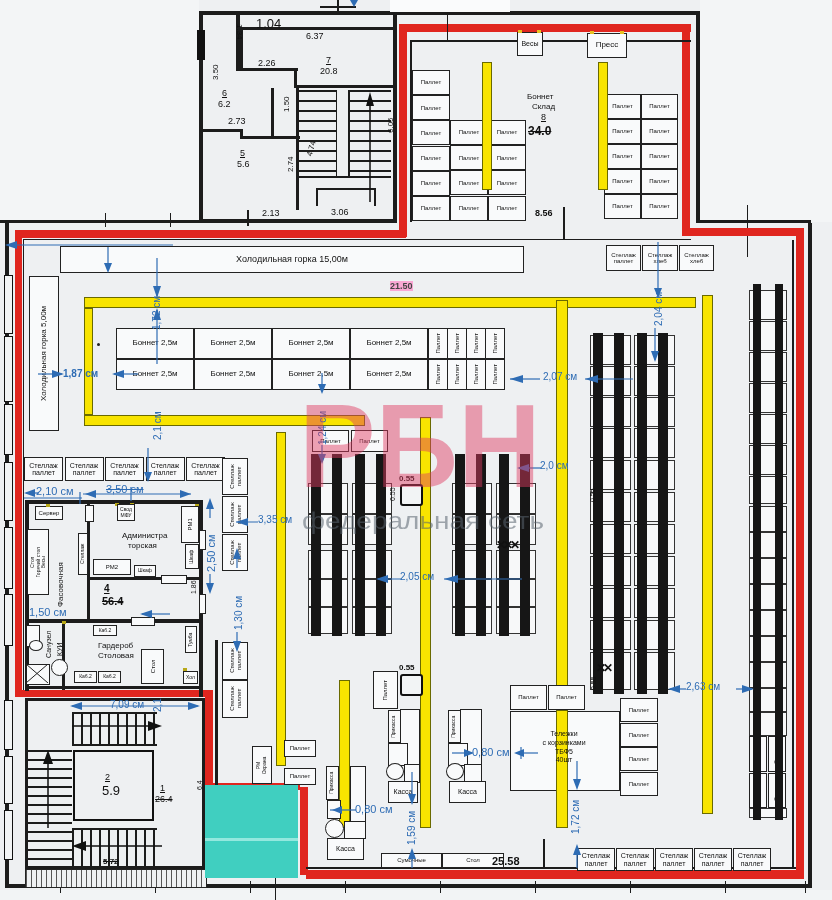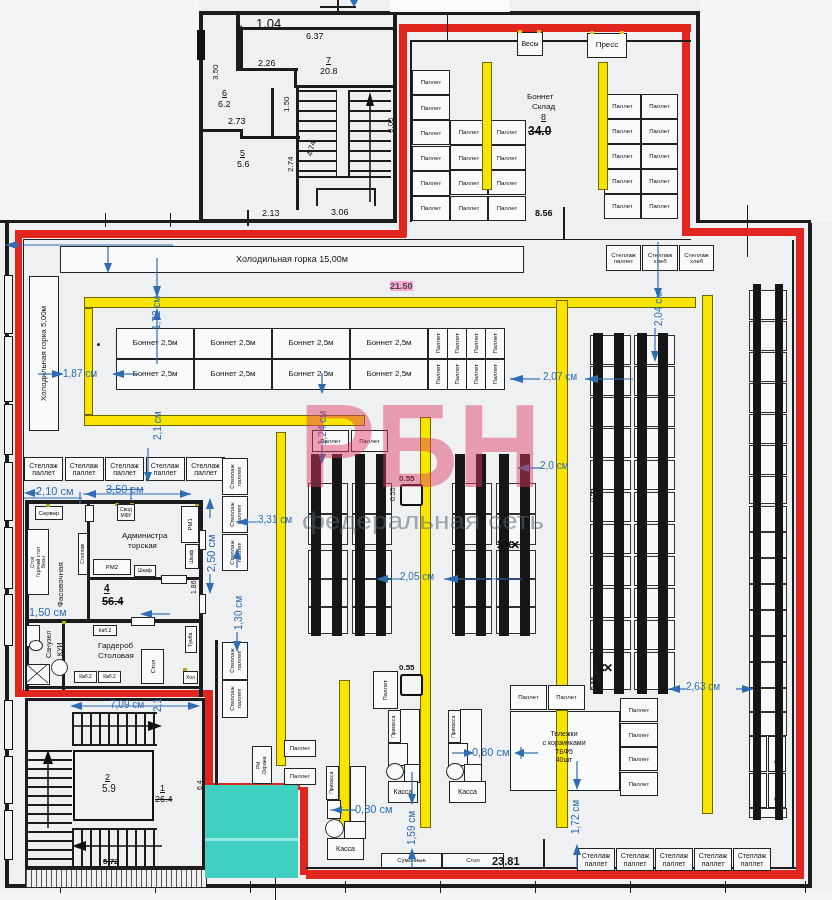--- a/index.html
+++ b/index.html
@@ -425,21 +425,21 @@
 <div style="position:absolute;left:25px;top:795px;width:47px;height:2px;background:#1c1c1c;"></div>
 <div style="position:absolute;left:25px;top:804px;width:47px;height:2px;background:#1c1c1c;"></div>
 <div style="position:absolute;left:25px;top:813px;width:47px;height:2px;background:#1c1c1c;"></div>
 <div style="position:absolute;left:25px;top:822px;width:47px;height:2px;background:#1c1c1c;"></div>
 <div style="position:absolute;left:25px;top:831px;width:47px;height:2px;background:#1c1c1c;"></div>
 <div style="position:absolute;left:25px;top:840px;width:47px;height:2px;background:#1c1c1c;"></div>
 <div style="position:absolute;left:25px;top:849px;width:47px;height:2px;background:#1c1c1c;"></div>
 <div style="position:absolute;left:25px;top:858px;width:47px;height:2px;background:#1c1c1c;"></div>
 <div style="position:absolute;left:73px;top:750px;width:77px;height:67px;background:#eef0f2;border:2px solid #111;"></div>
 <div style="position:absolute;left:105px;top:772px;color:#111;font-size:9px;font-weight:normal;white-space:nowrap;text-decoration:underline;">2</div>
-<div style="position:absolute;left:102px;top:783px;color:#111;font-size:10px;font-weight:normal;white-space:nowrap;">5.9</div>
+<div style="position:absolute;left:102px;top:783px;color:#111;font-size:13px;font-weight:normal;white-space:nowrap;">5.9</div>
 <div style="position:absolute;left:160px;top:783px;color:#111;font-size:9px;font-weight:normal;white-space:nowrap;text-decoration:underline;">1</div>
 <div style="position:absolute;left:155px;top:794px;color:#111;font-size:9px;font-weight:normal;white-space:nowrap;text-decoration:line-through;">26.4</div>
 <div style="position:absolute;left:196px;top:790px;transform:rotate(-90deg);transform-origin:left top;color:#111;font-size:7px;font-weight:normal;white-space:nowrap;">6.4</div>
 <div style="position:absolute;left:72px;top:828px;width:2px;height:40px;background:#1c1c1c;"></div>
 <div style="position:absolute;left:81px;top:828px;width:2px;height:40px;background:#1c1c1c;"></div>
 <div style="position:absolute;left:90px;top:828px;width:2px;height:40px;background:#1c1c1c;"></div>
 <div style="position:absolute;left:99px;top:828px;width:2px;height:40px;background:#1c1c1c;"></div>
 <div style="position:absolute;left:108px;top:828px;width:2px;height:40px;background:#1c1c1c;"></div>
 <div style="position:absolute;left:117px;top:828px;width:2px;height:40px;background:#1c1c1c;"></div>
 <div style="position:absolute;left:126px;top:828px;width:2px;height:40px;background:#1c1c1c;"></div>
@@ -505,40 +505,40 @@
 <div class="box" style="left:548px;top:685px;width:37px;height:25px;font-size:6px;">Паллет</div>
 <div style="position:absolute;left:510px;top:711px;width:108px;height:78px;background:#f9fafb;border:1px solid #222;"></div>
 <div style="position:absolute;left:556px;top:710px;width:12px;height:118px;background:#f8e400;border:1px solid #6a6a00;box-sizing:border-box;"></div>
 <div style="position:absolute;left:510px;top:730px;width:108px;text-align:center;font-size:7px;color:#111;line-height:1.25;">Тележки<br>с корзинками<br>ТБФ5<br>40шт</div>
 <div class="box" style="left:620px;top:698.0px;width:38px;height:24px;font-size:6px;">Паллет</div>
 <div class="box" style="left:620px;top:722.7px;width:38px;height:24px;font-size:6px;">Паллет</div>
 <div class="box" style="left:620px;top:747.4px;width:38px;height:24px;font-size:6px;">Паллет</div>
 <div class="box" style="left:620px;top:772.1px;width:38px;height:24px;font-size:6px;">Паллет</div>
 <div class="box" style="left:381px;top:853px;width:61px;height:15px;font-size:6px;">Сумочные</div>
 <div class="box" style="left:442px;top:853px;width:62px;height:15px;font-size:6px;">Стол</div>
-<div style="position:absolute;left:492px;top:855px;color:#111;font-size:11px;font-weight:bold;white-space:nowrap;">23.81</div>
+<div style="position:absolute;left:492px;top:855px;color:#111;font-size:11px;font-weight:bold;white-space:nowrap;">25.58</div>
 <div class="box" style="left:577px;top:848px;width:38px;height:23px;font-size:7px;">Стеллаж<br>паллет</div>
 <div class="box" style="left:616px;top:848px;width:38px;height:23px;font-size:7px;">Стеллаж<br>паллет</div>
 <div class="box" style="left:655px;top:848px;width:38px;height:23px;font-size:7px;">Стеллаж<br>паллет</div>
 <div class="box" style="left:694px;top:848px;width:38px;height:23px;font-size:7px;">Стеллаж<br>паллет</div>
 <div class="box" style="left:733px;top:848px;width:38px;height:23px;font-size:7px;">Стеллаж<br>паллет</div>
 <div style="position:absolute;left:151px;top:330px;transform:rotate(-90deg);transform-origin:left top;color:#2e6cb4;font-size:10px;font-weight:normal;white-space:nowrap;">1,72 см</div>
 <svg style="position:absolute;left:102px;top:247px;" width="12" height="27">
       <line x1="6" y1="0" x2="6" y2="23" stroke="#2e6cb4" stroke-width="1.2"></line>
       <polygon points="6,26 2,16 10,16" fill="#2e6cb4"></polygon>
     </svg>
 <svg style="position:absolute;left:150px;top:258px;" width="14" height="40">
       <line x1="7" y1="0" x2="7" y2="38" stroke="#2e6cb4" stroke-width="1.2"></line>
       <polygon points="7,40 3,28 11,28" fill="#2e6cb4"></polygon>
     </svg>
 <svg style="position:absolute;left:150px;top:308px;" width="14" height="56">
       <line x1="7" y1="56" x2="7" y2="2" stroke="#2e6cb4" stroke-width="1.2"></line>
       <polygon points="7,0 3,12 11,12" fill="#2e6cb4"></polygon>
     </svg>
-<div style="position:absolute;left:63px;top:368px;color:#2e6cb4;font-size:10px;font-weight:normal;white-space:nowrap;">1,87 см</div>
+<div style="position:absolute;left:63px;top:368px;color:#2e6cb4;font-size:10px;font-weight:bold;white-space:nowrap;">1,87 см</div>
 <svg style="position:absolute;left:38px;top:368px;" width="26" height="12">
       <line x1="0" y1="6" x2="24" y2="6" stroke="#2e6cb4" stroke-width="1.2"></line>
       <polygon points="26,6 14,2 14,10" fill="#2e6cb4"></polygon>
     </svg>
 <svg style="position:absolute;left:112px;top:368px;" width="26" height="12">
       <line x1="26" y1="6" x2="2" y2="6" stroke="#2e6cb4" stroke-width="1.2"></line>
       <polygon points="0,6 12,2 12,10" fill="#2e6cb4"></polygon>
     </svg>
 <div style="position:absolute;left:152px;top:440px;transform:rotate(-90deg);transform-origin:left top;color:#2e6cb4;font-size:10px;font-weight:normal;white-space:nowrap;">2,1  см</div>
 <div style="position:absolute;left:317px;top:445px;transform:rotate(-90deg);transform-origin:left top;color:#2e6cb4;font-size:10px;font-weight:normal;white-space:nowrap;">1,24 см</div>
@@ -562,21 +562,21 @@
 <div style="position:absolute;left:653px;top:326px;transform:rotate(-90deg);transform-origin:left top;color:#2e6cb4;font-size:10px;font-weight:normal;white-space:nowrap;">2,04 см</div>
 <svg style="position:absolute;left:648px;top:328px;" width="14" height="36">
       <line x1="7" y1="0" x2="7" y2="32" stroke="#2e6cb4" stroke-width="1.2"></line>
       <polygon points="7,34 3,23 11,23" fill="#2e6cb4"></polygon>
     </svg>
 <div style="position:absolute;left:540px;top:460px;color:#2e6cb4;font-size:10px;font-weight:normal;white-space:nowrap;">2,0  см</div>
 <svg style="position:absolute;left:517px;top:462px;" width="24" height="12">
       <line x1="24" y1="6" x2="2" y2="6" stroke="#2e6cb4" stroke-width="1.2"></line>
       <polygon points="0,6 12,2 12,10" fill="#2e6cb4"></polygon>
     </svg>
-<div style="position:absolute;left:258px;top:514px;color:#2e6cb4;font-size:10px;font-weight:normal;white-space:nowrap;">3,31 см</div>
+<div style="position:absolute;left:258px;top:514px;color:#2e6cb4;font-size:10px;font-weight:normal;white-space:nowrap;">3,35 см</div>
 <svg style="position:absolute;left:236px;top:516px;" width="24" height="12">
       <line x1="0" y1="6" x2="22" y2="6" stroke="#2e6cb4" stroke-width="1"></line>
       <polygon points="0,6 12,2 12,10" fill="#2e6cb4"></polygon>
     </svg>
 <div style="position:absolute;left:400px;top:571px;color:#2e6cb4;font-size:10px;font-weight:normal;white-space:nowrap;">2,05 см</div>
 <svg style="position:absolute;left:376px;top:573px;" width="26" height="12">
       <line x1="26" y1="6" x2="2" y2="6" stroke="#2e6cb4" stroke-width="1"></line>
       <polygon points="0,6 12,2 12,10" fill="#2e6cb4"></polygon>
     </svg>
 <svg style="position:absolute;left:444px;top:573px;" width="80" height="12">

